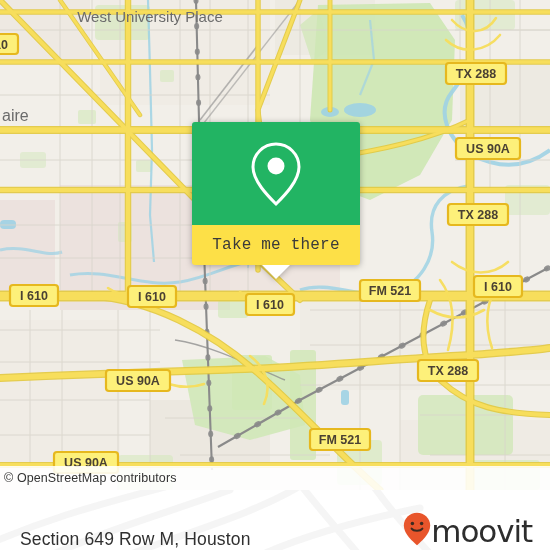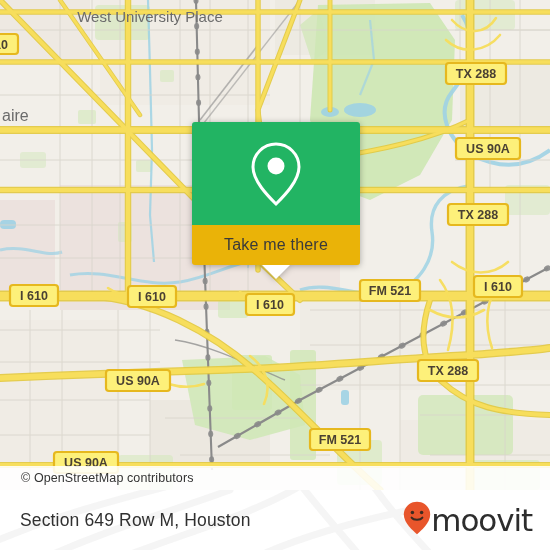--- a/index.html
+++ b/index.html
@@ -13,55 +13,55 @@
 
   
   #map{position:absolute;left:0;top:0;width:550px;height:490px;overflow:hidden;background:#f2efe9;}
   #map svg{position:absolute;left:0;top:0;}
 
   
   #attrib{
     position:absolute;left:0;top:466px;width:550px;height:24px;
     background:rgba(255,255,255,0.88);
     display:flex;align-items:center;
-    box-sizing:border-box;padding-left:21px;
+    box-sizing:border-box;padding-left:4px;
     font-size:12.5px;color:#333;letter-spacing:.1px;
     z-index:40;
   }
 
   
   #callout{
     position:absolute;left:192px;top:122px;width:168px;
     z-index:30;
     filter:drop-shadow(0 1px 3px rgba(0,0,0,0.30));
   }
   #callout .green{
     height:103px;background:#22b463;
     border-radius:3px 3px 0 0;
     display:flex;align-items:center;justify-content:center;
   }
   #callout .green svg{display:block;}
   #callout .white{
-    height:40px;background:#eab308;border-radius:0 0 3px 3px;
+    height:40px;background:#fde047;border-radius:0 0 3px 3px;
     display:flex;align-items:center;justify-content:center;
-    font-size:16px;color:#3a3a3a;letter-spacing:.2px;
+    font-size:16px;color:#3a3a3a;letter-spacing:.2px;font-family:Liberation Mono, monospace;
   }
   #callout .tail{
     position:absolute;left:50%;transform:translateX(-50%);
     top:143px;width:0;height:0;
     border-left:14px solid transparent;
     border-right:14px solid transparent;
     border-top:14px solid #ffffff;
   }
 
   
   #footer{
     position:absolute;left:0;top:490px;width:550px;height:60px;
     background:#ffffff;
-    display:flex;align-items:center;justify-content:space-between;
+    display:flex;align-items:flex-end;justify-content:space-between;
     box-sizing:border-box;padding:0 18px 0 20px;
     overflow:hidden;
   }
   #footer .wm{
     position:absolute;left:0;top:0;width:550px;height:60px;
     pointer-events:none;opacity:.55;
   }
   #place-title{
     position:relative;z-index:2;
     font-size:17.5px;color:#303030;letter-spacing:.15px;white-space:nowrap;

